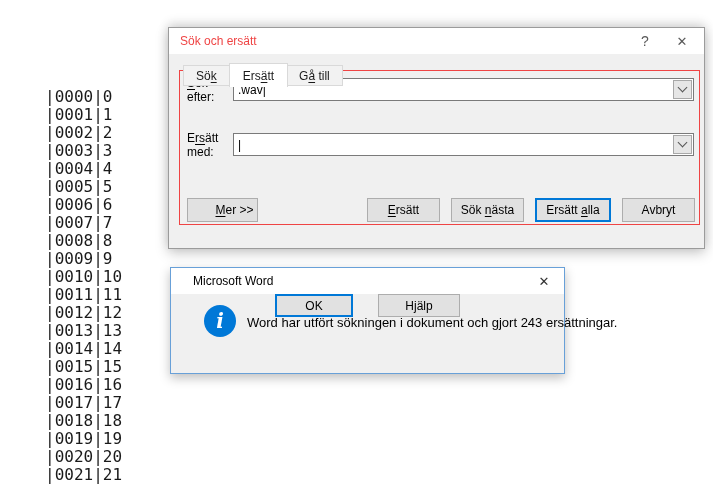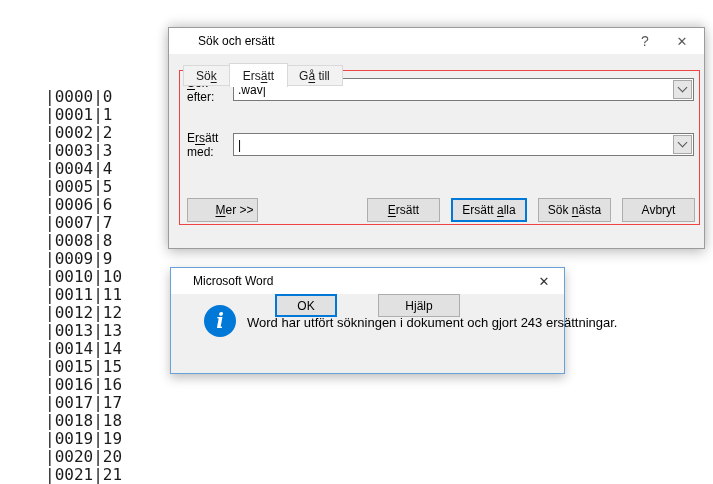--- a/index.html
+++ b/index.html
@@ -18,21 +18,21 @@
   }
 
   
   .dialog {
     position:absolute; background:#f0f0f0;
   }
   .titlebar {
     position:relative; height:26px; background:#ffffff;
     display:flex; align-items:center;
   }
-  .title-text { padding-left:29px; color:#000000; font-size:12px; }
+  .title-text { padding-left:11px; color:#ef4444; font-size:12px; }
   .cap-btn {
     position:absolute; top:0; height:26px; width:30px;
     display:flex; align-items:center; justify-content:center;
     color:#5a5a5a; cursor:default;
   }
 
   
   #find-dialog {
     left:168px; top:27px; width:537px; height:222px;
     border:1px solid #9b9b9b;
@@ -95,21 +95,21 @@
   #message-box .title-text { padding-left:22px; color:#000; }
   .info-icon {
     position:absolute; left:33px; top:37px; width:32px; height:32px; border-radius:50%;
     background:var(--accent,#0078d7); color:#fff;
     display:flex; align-items:center; justify-content:center;
     font-family:"DejaVu Serif",serif; font-style:italic; font-weight:bold; font-size:20px;
   }
   .msg-text {
     position:absolute; left:76px; top:47px; white-space:nowrap; font-size:13px; color:#000;
   }
-  #ok-btn   { position:absolute; left:104px; width:62px; height:23px;text-align:right; }
+  #ok-btn   { position:absolute; left:104px; width:78px; height:23px;text-align:right; }
   #help-btn { position:absolute; left:207px; width:82px; height:23px; }
 </style>
 </head>
 <body>
 
 <div class="doc-lines"><div>|0000|0</div><div>|0001|1</div><div>|0002|2</div><div>|0003|3</div><div>|0004|4</div><div>|0005|5</div><div>|0006|6</div><div>|0007|7</div><div>|0008|8</div><div>|0009|9</div><div>|0010|10</div><div>|0011|11</div><div>|0012|12</div><div>|0013|13</div><div>|0014|14</div><div>|0015|15</div><div>|0016|16</div><div>|0017|17</div><div>|0018|18</div><div>|0019|19</div><div>|0020|20</div><div>|0021|21</div></div>
 
 <div class="dialog" id="find-dialog">
   <div class="titlebar">
     <span class="title-text">Sök och ersätt</span>
@@ -152,25 +152,25 @@
     </div>
 
     <div class="btn" id="more-btn">
       <span><span></span><span class="accel">M</span><span>er &gt;&gt;</span></span>
     </div>
 
     <div class="btn-group">
       <div class="btn">
         <span><span></span><span class="accel">E</span><span>rsätt</span></span>
       </div>
+      <div class="btn">
+        <span><span>Sök </span><span class="accel">n</span><span>ästa</span></span>
+      </div>
       <div class="btn default wide">
         <span><span>Ersätt </span><span class="accel">a</span><span>lla</span></span>
-      </div>
-      <div class="btn">
-        <span><span>Sök </span><span class="accel">n</span><span>ästa</span></span>
       </div>
       <div class="btn">
         <span><span>Avbryt</span><span class="accel"></span><span></span></span>
       </div>
     </div>
 
   </div>
 </div>
 
 <div class="dialog" id="message-box">

